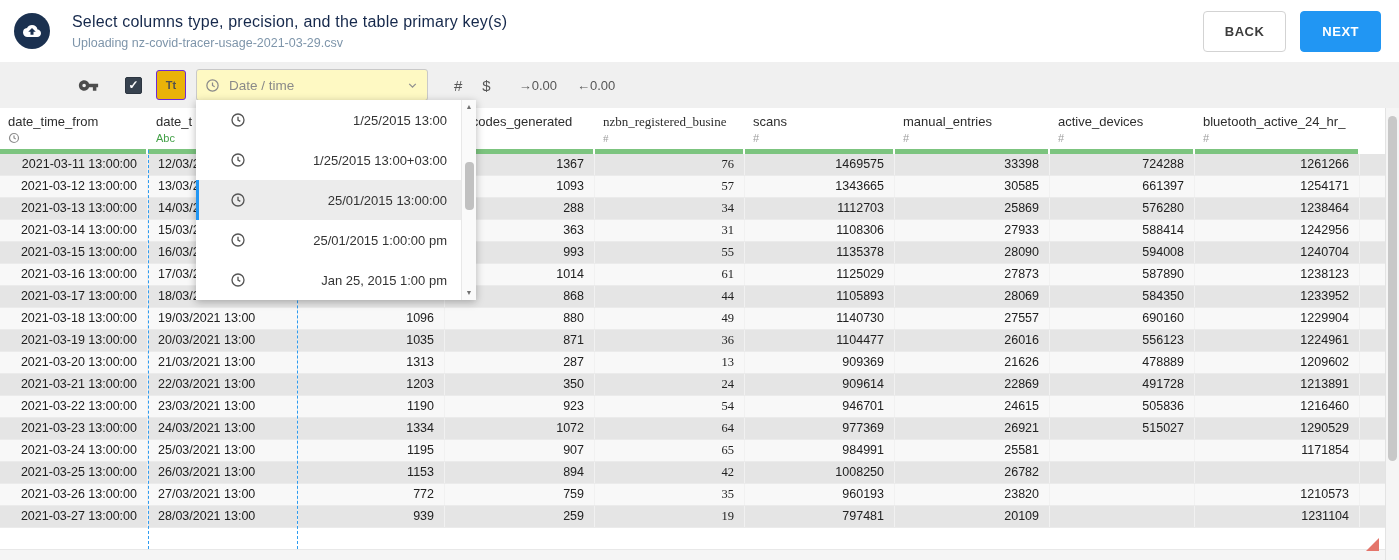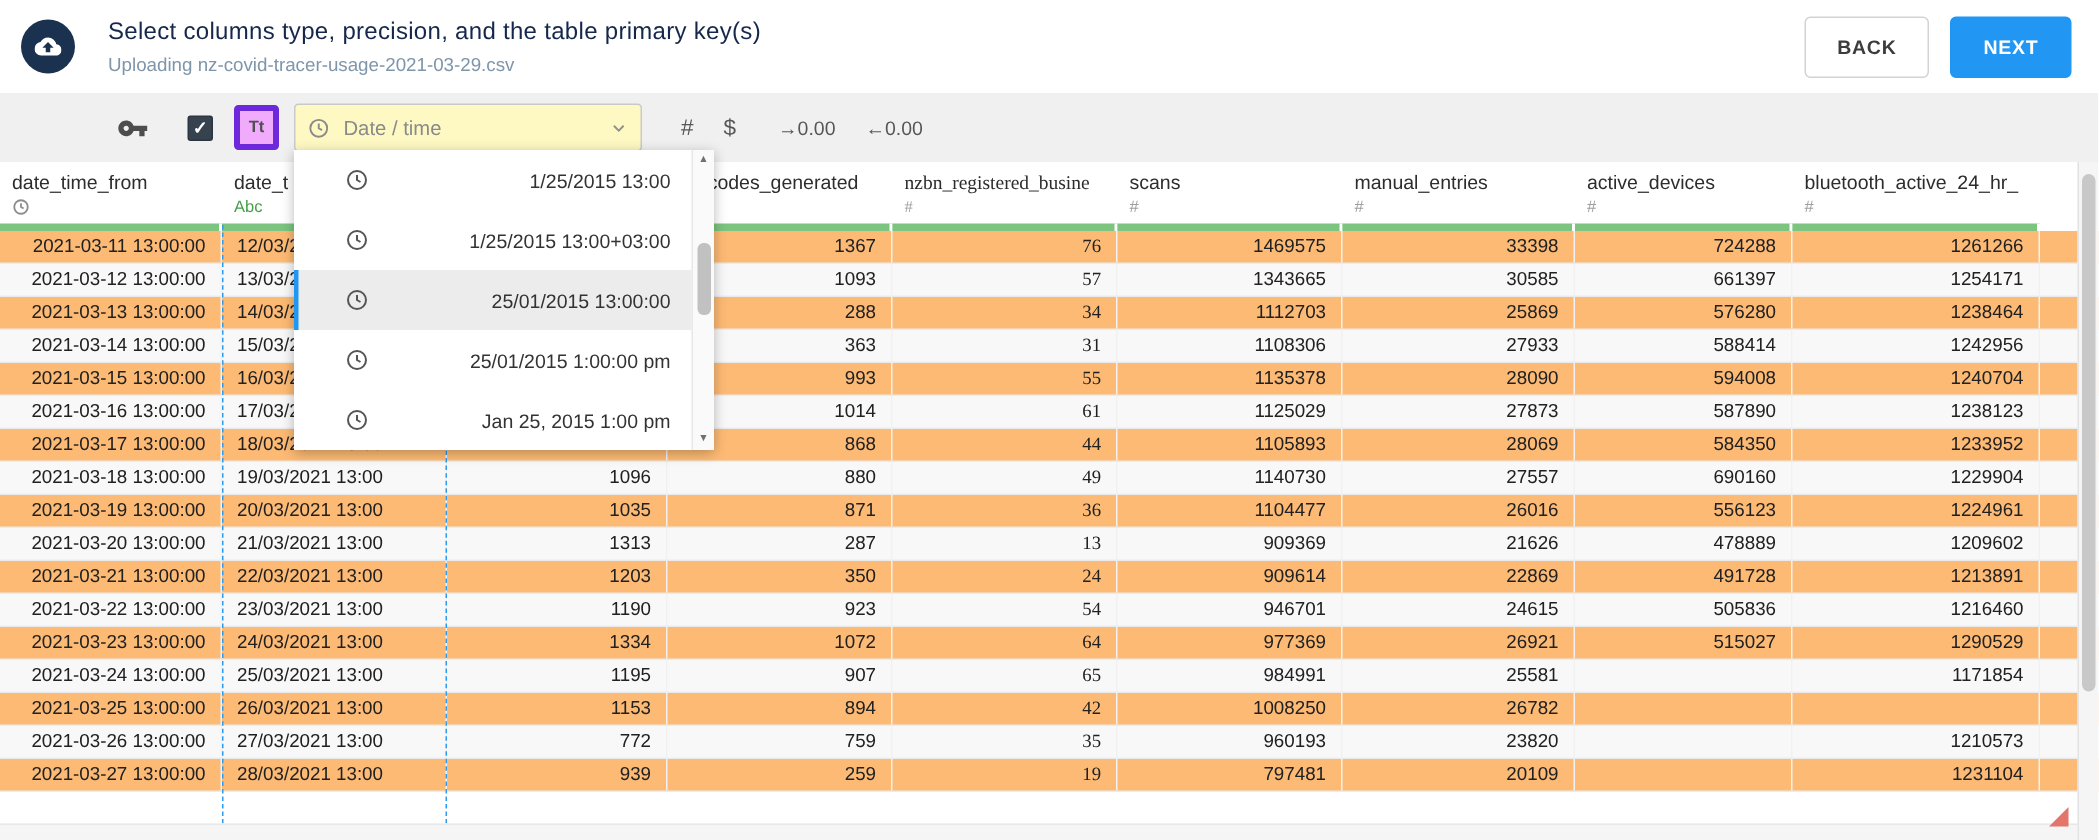--- a/index.html
+++ b/index.html
@@ -23,21 +23,21 @@
               font-size:13px; font-weight:bold; color:#fff; letter-spacing:.5px; margin-left:14px;
               cursor:pointer; font-family:"Liberation Sans", sans-serif; }
 
   
   .toolbar { display:flex; align-items:center; height:46px; background:#f0f0f0; padding:0 16px; }
   .tb-key { margin-left:62px; display:flex; align-items:center; cursor:pointer; }
   .checkbox { margin-left:26px; width:17px; height:17px; border-radius:2px; background:#37424f;
               border:1px solid #2c3540; display:flex; align-items:center; justify-content:center; cursor:pointer; }
   .checkbox .check { visibility:hidden; color:#fff; font-size:12px; font-weight:bold; line-height:1; }
   .checkbox.checked .check { visibility:visible; }
-  .tt-btn { margin-left:14px; width:30px; height:30px; background:#f0abfc; border:4px solid #6d28d9;
+  .tt-btn { margin-left:14px; width:30px; height:30px; background:#eab308; border:1px solid #6d28d9;
             border-radius:3px; display:flex; align-items:center; justify-content:center;
             font-size:11px; color:#4f4f4f; font-weight:600; cursor:pointer; }
   .type-select { margin-left:10px; width:232px; height:32px; background:#fef9c3; border:1px solid #c9c9c9;
                  border-radius:3px; display:flex; align-items:center; padding:0 8px; cursor:pointer; }
   .ts-label { margin-left:9px; font-size:13.5px; color:#8a8a8a; flex:1; }
   .tb-sym { font-size:15px; color:#565656; font-weight:500; cursor:pointer; }
   .tb-sym.num { margin-left:26px; }
   .tb-sym.cur { margin-left:20px; }
   .tb-dec { font-size:13px; color:#565656; cursor:pointer; }
   .tb-dec.inc { margin-left:28px; }
@@ -46,21 +46,21 @@
   
   .table-area { position:relative; }
   .thead { display:flex; padding-top:4px; }
   .hcell { padding:2px 0 0 8px; cursor:pointer; }
   .hname { font-size:13px; color:#2d2d2d; white-space:nowrap; overflow:hidden; line-height:16px; }
   .htype { margin-top:2px; height:15px; font-size:11px; line-height:13px; color:#9e9e9e; }
   .htype.abc { color:#43a047; }
   .qbar { display:flex; height:5px; margin-top:2px; }
   .qseg { height:5px; background:#7cc47f; border-right:2px solid #fff; }
   .trow { display:flex; height:22px; line-height:21px; font-size:12.5px; color:#212121;
-          border-bottom:1px solid #ebebeb; background:#fdba74; }
+          border-bottom:1px solid #ebebeb; background:#e5e5e5; }
   .trow.alt { background:#f8f8f8; }
   .cell { padding:0 10px; white-space:nowrap; overflow:hidden; border-right:1px solid #f1f1f1; cursor:default; }
   .c0 { width:148px; } .c1 { width:150px; } .c2 { width:147px; } .c3 { width:150px; }
   .c4 { width:150px;font-family:Liberation Serif, serif; } .c5 { width:150px; } .c6 { width:155px; } .c7 { width:145px; } .c8 { width:165px; }
   .trow .c0 { text-align:right; }
   .trow .c1 { text-align:left; }
   .trow .c2, .trow .c3, .trow .c4, .trow .c5, .trow .c6, .trow .c7, .trow .c8 { text-align:right; }
 
   
   .sel-line { position:absolute; top:150px; height:399px; width:0;

